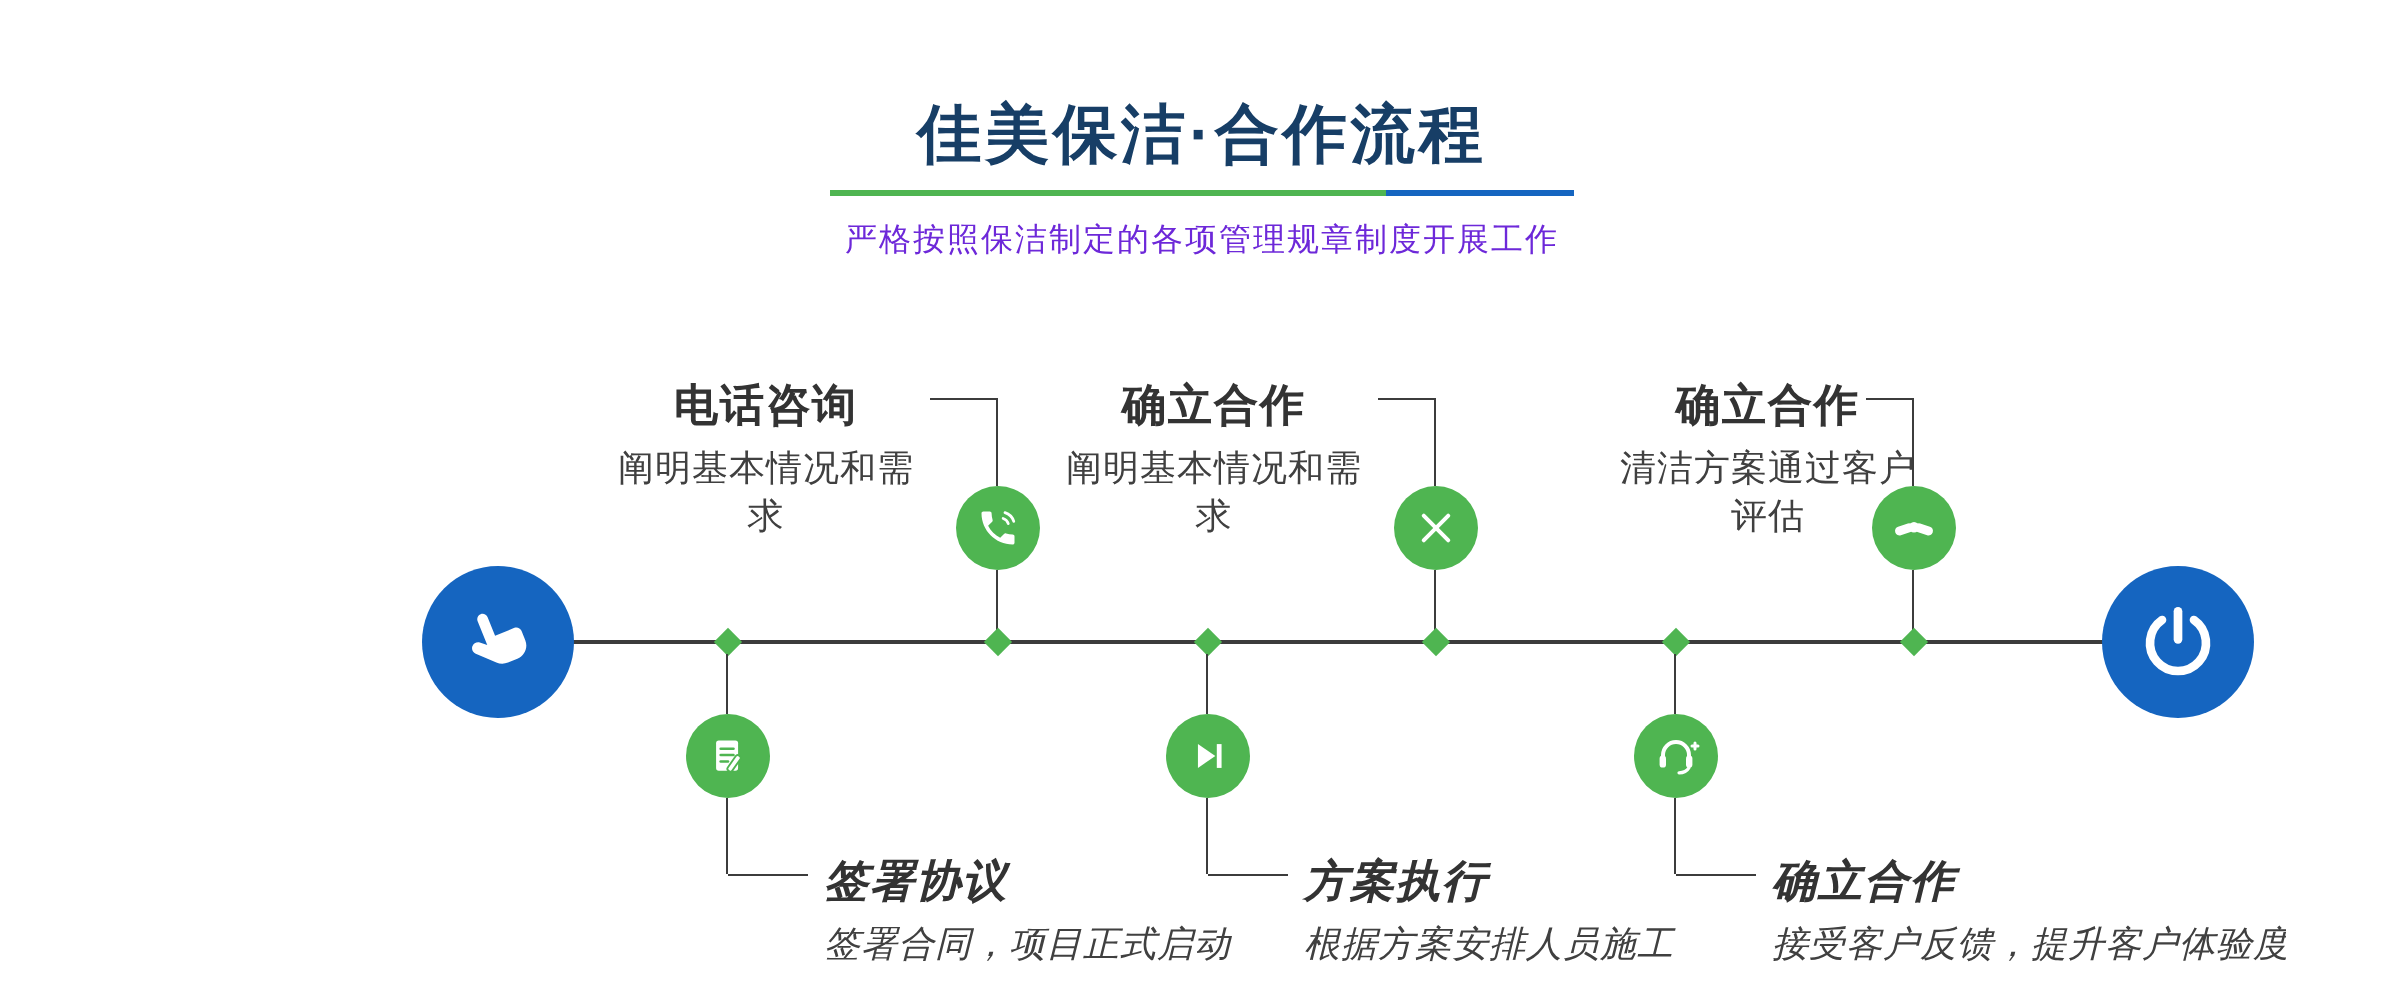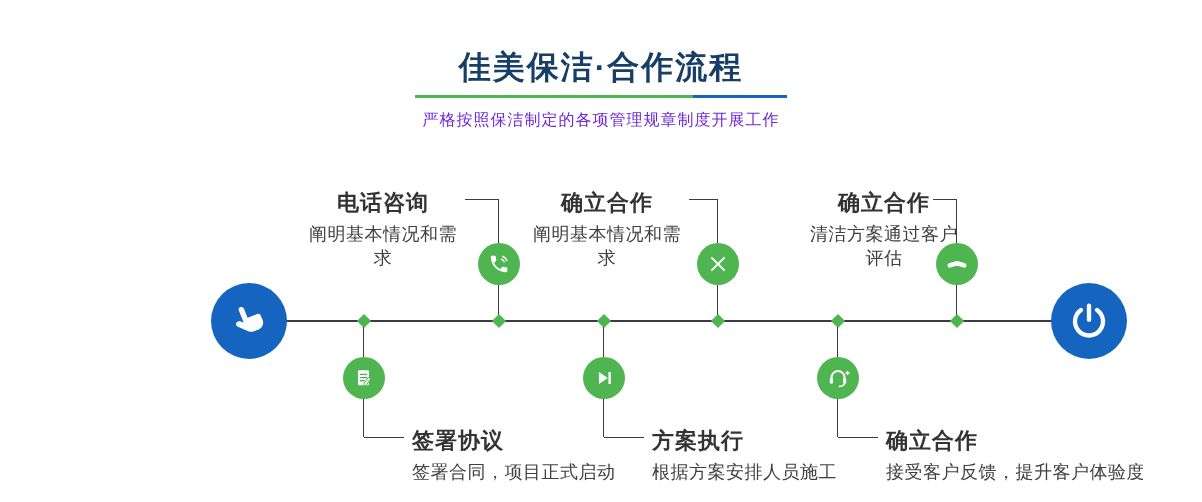--- a/index.html
+++ b/index.html
@@ -65,21 +65,21 @@
     position: absolute;
     width: 10px; height: 10px;
     background: #4fb551;
     transform: rotate(45deg);
     top: 316px;
   }
   .vline { position: absolute; width: 1px; background: #3c3c3c; }
   .hline { position: absolute; height: 1px; background: #3c3c3c; }
   .step-text { position: absolute; }
   .step-text.top { text-align: center; width: 160px; top: 188px; }
-  .step-text.bottom { text-align: left; top: 426px; white-space: nowrap; }
+  .step-text.bottom { text-align: left; top: 426px; white-space: nowrap; font-style: italic; }
   .step-title { font-size: 22px; font-weight: bold; color: #333333; letter-spacing: 1px; }
   .step-desc  { font-size: 18px; color: #404040; margin-top: 4px; letter-spacing: 0.5px; }
   .icon-rot { transform: rotate(-22deg); }
 </style>
 </head>
 <body>
 
 <div class="canvas">
 
   <div class="page-title">佳美保洁·合作流程</div>

